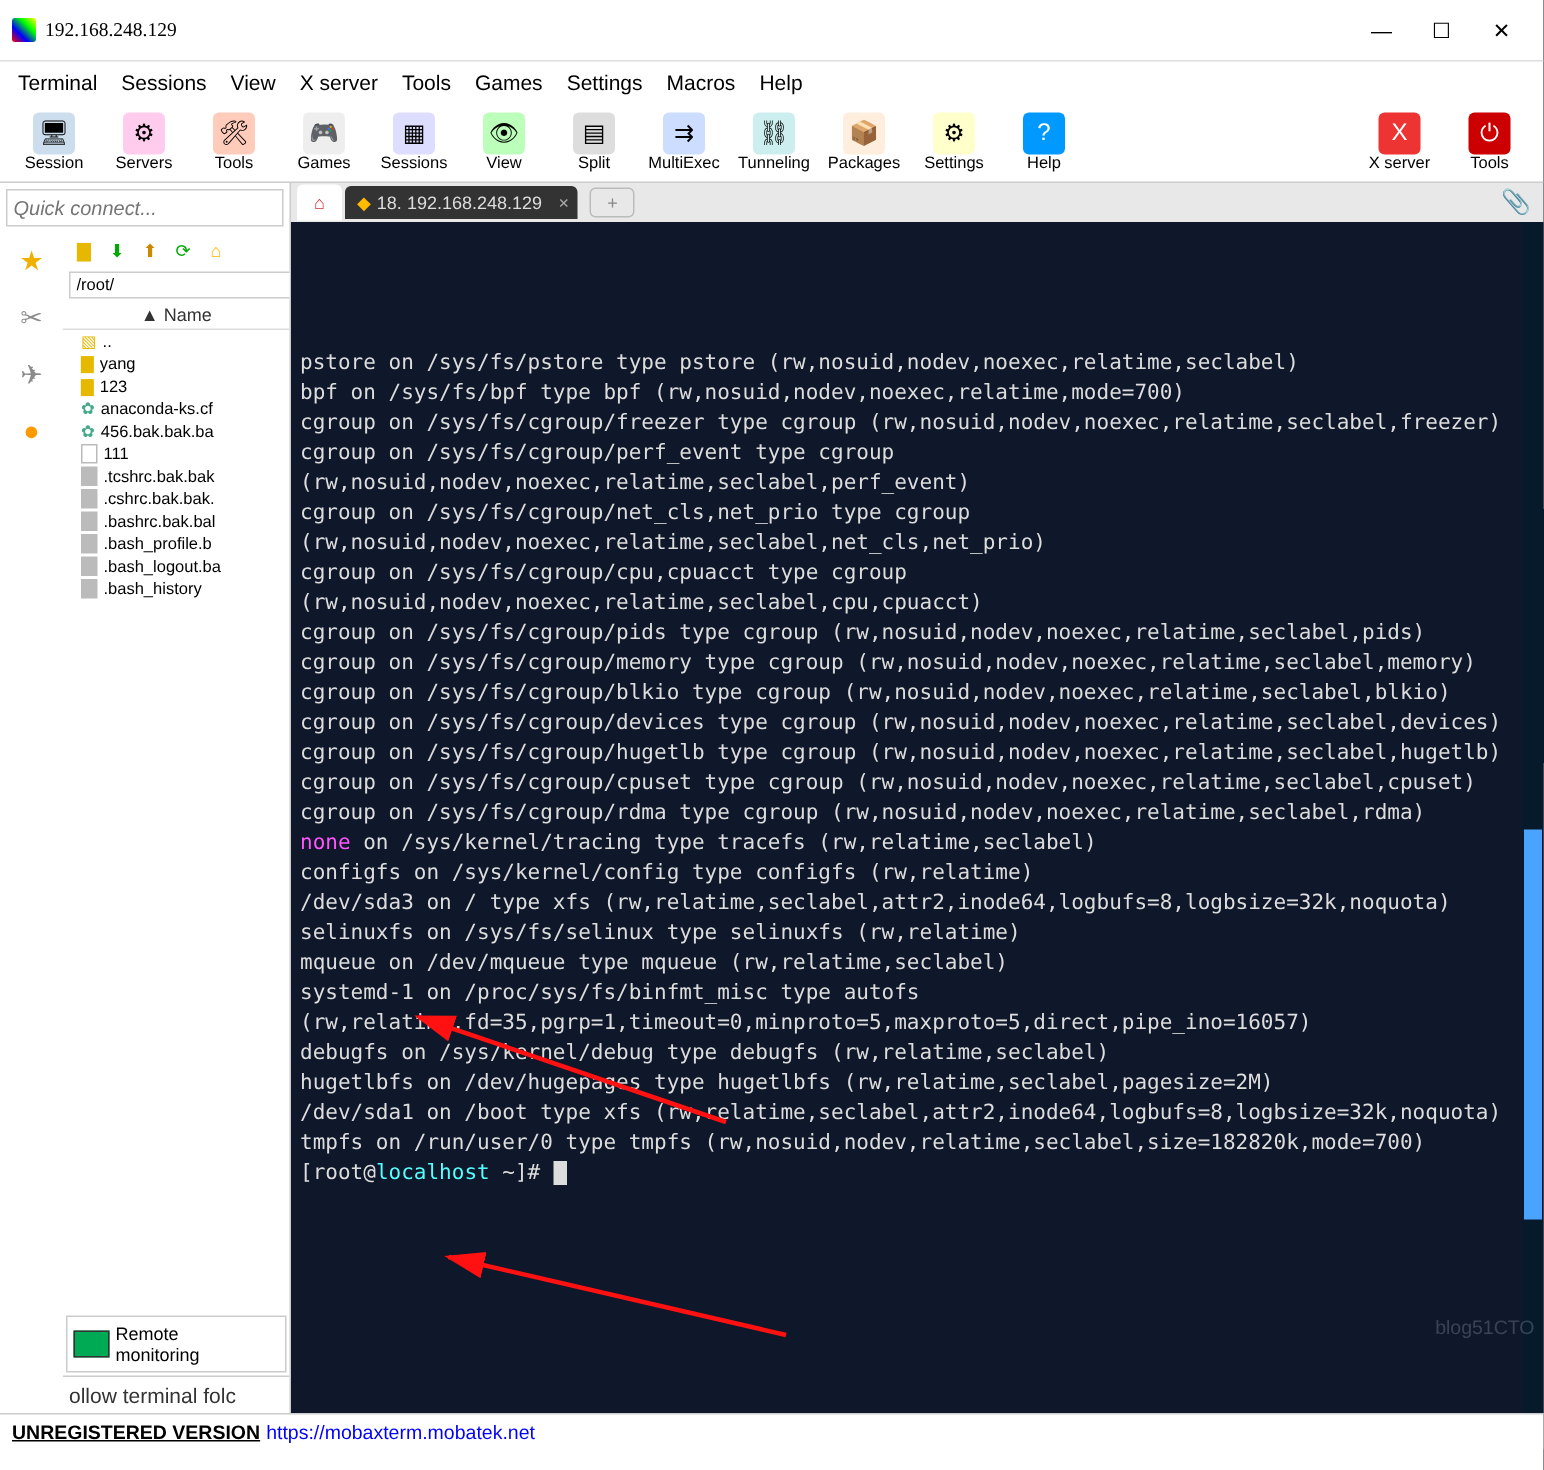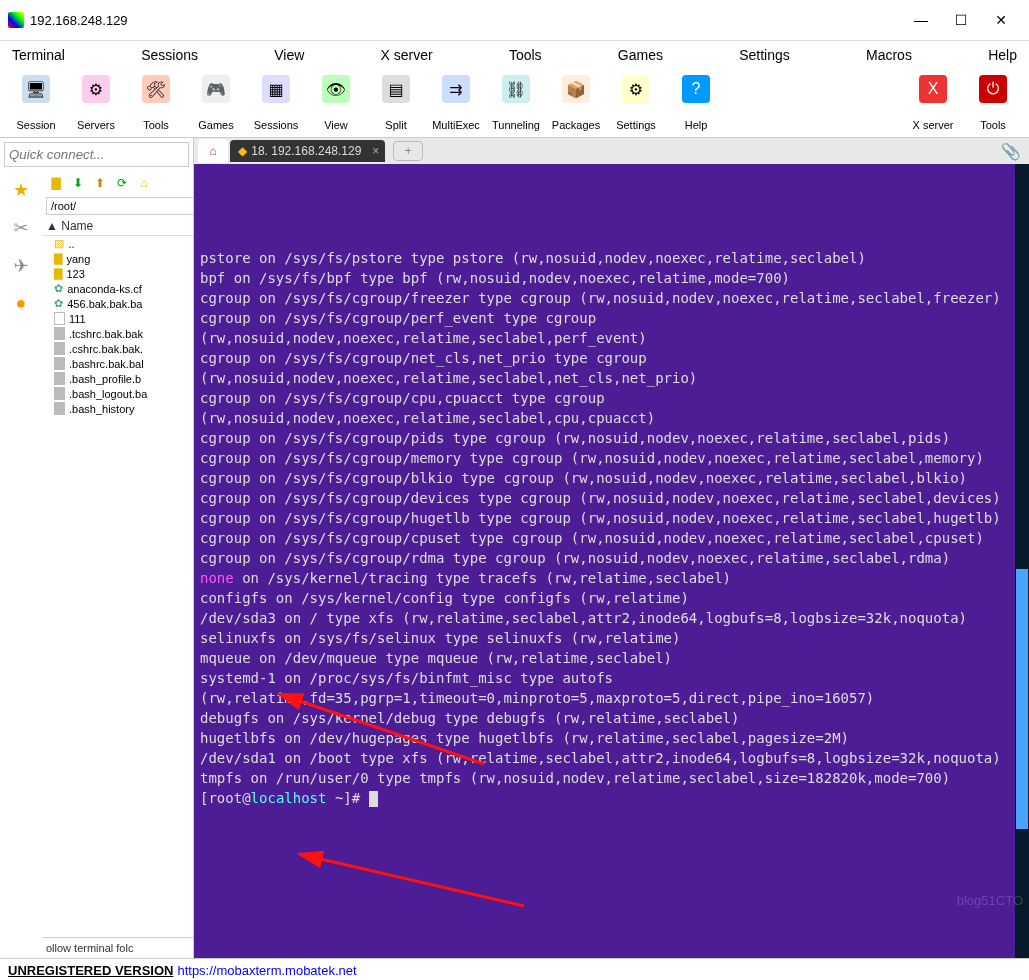--- a/index.html
+++ b/index.html
@@ -1,27 +1,27 @@
 <!DOCTYPE html>
 <html><head>
 <meta charset="utf-8">
 <style>
 * { box-sizing: border-box; margin: 0; padding: 0; }
 body { font-family: "Segoe UI", Tahoma, sans-serif; font-size: 12px; background: #fff; width: 1029px; }
 .titlebar { display: flex; align-items: center; padding: 6px 8px; border-bottom: 1px solid #ddd; }
 .titlebar .icon { width: 16px; height: 16px; margin-right: 6px; background: linear-gradient(45deg,#f00,#00f,#0f0,#ff0); border-radius: 2px; }
-.titlebar .title { flex: 1; font-size: 13px; }
+.titlebar .title { flex: 1; font-size: 13px; font-family: Liberation Serif, serif; }
 .titlebar .win-btn { width: 40px; height: 28px; display: flex; align-items: center; justify-content: center; font-size: 14px; }
-.menubar { display: flex; gap: 16px; padding: 6px 12px; font-size: 14px; justify-content: space-between; }
+.menubar { display: flex; gap: 16px; padding: 6px 12px; font-size: 14px; }
 .menubar span { cursor: pointer; }
 .toolbar { display: flex; gap: 4px; padding: 4px 8px; border-bottom: 1px solid #ccc; }
 .toolbar .tb-item { display: flex; flex-direction: column; align-items: center; width: 56px; padding: 2px; }
 .toolbar .tb-item.right { margin-left: auto; width: 56px; }
 .toolbar .tb-icon { width: 28px; height: 28px; border-radius: 4px; display: flex; align-items: center; justify-content: center; font-size: 16px; }
-.toolbar .tb-label { font-size: 11px; margin-top: 16px; }
+.toolbar .tb-label { font-size: 11px; margin-top: 0; }
 .ic-session { background: #cde; }
 .ic-servers { background: #fce; }
 .ic-tools { background: #fcb; }
 .ic-games { background: #eee; }
 .ic-sessions { background: #ddf; }
 .ic-view { background: #bfb; }
 .ic-split { background: #ddd; }
 .ic-multi { background: #cdf; }
 .ic-tunnel { background: #cee; }
 .ic-pkg { background: #fed; }
@@ -35,38 +35,38 @@
 .qc { width: 100%; padding: 4px; color: #be185d; font-style: italic; border: 1px solid #ccc; }
 .vert-icons { width: 42px; display: flex; flex-direction: column; align-items: center; gap: 16px; padding-top: 8px; }
 .vi { font-size: 18px; opacity: 0.45; }
 .side-body { display: flex; flex: 1; }
 .side-main { flex: 1; display: flex; flex-direction: column; overflow: hidden; }
 .mini-toolbar { display: flex; gap: 6px; padding: 4px 6px; align-items: center; }
 .mini-icon { width: 16px; height: 16px; display: flex; align-items: center; justify-content: center; font-size: 12px; }
 .path-row { display: flex; align-items: center; padding: 2px 4px; }
 .path-input { flex: 1; padding: 2px 4px; border: 1px solid #ccc; font-size: 11px; }
 .filelist { flex: 1; overflow: auto; font-size: 11px; padding-left: 8px; }
-.fl-header { padding: 2px 4px; border-bottom: 1px solid #ddd; color: #333; }
+.fl-header { padding: 2px 4px; border-bottom: 1px solid #ddd; color: #333; text-align: center; }
 .fl-item { display: flex; align-items: center; gap: 4px; padding: 1px 4px; white-space: nowrap; }
 .fi-folder { color: #e6b800; }
 .fi-sys { color: #4a8; }
 .fi-file { width: 11px; height: 13px; border: 1px solid #bbb; display:inline-block; }
 .fi-gray { width: 11px; height: 13px; background: #bbb; display:inline-block; }
-.th-info { font-size: 11px; color: #333; padding: 4px; border-top: 1px solid #ccc; }
+.th-info { font-size: 14px; color: #333; padding: 4px; border-top: 1px solid #ccc; }
 .remote-mon { display: flex; align-items: center; gap: 4px; padding: 4px; border: 1px solid #ccc; margin: 2px; }
 .rm-icon { width: 24px; height: 18px; background: #0a5; border: 1px solid #333; }
 .content { flex: 1; display: flex; flex-direction: column; background: #000; position: relative; }
 .tabbar { background: #e8e8e8; display: flex; align-items: center; height: 26px; }
 .tab-home { width: 30px; height: 24px; background: #fff; border-radius: 4px 4px 0 0; display: flex; align-items: center; justify-content: center; color: #c33; margin-left: 4px; }
 .tab { background: #333; color: #ddd; padding: 4px 24px 4px 8px; margin-left: 2px; border-radius: 4px 4px 0 0; position: relative; font-size: 12px; display: flex; align-items: center; gap: 4px; }
 .tab .dot { color: #fb0; }
 .tab .close { position: absolute; right: 6px; color: #aaa; }
 .tab-add { width: 30px; height: 20px; border: 1px solid #bbb; border-radius: 4px; margin-left: 8px; display: flex; align-items: center; justify-content: center; color: #888; }
 .clip-icon { margin-left: auto; margin-right: 8px; color: #36c; font-size: 16px; }
-.terminal { flex: 1; background: #4c1d95; color: #ddd; font-family: Menlo, Consolas, monospace; font-size: 14px; line-height: 20px; padding: 4px 6px; white-space: pre-wrap; overflow: hidden; position: relative; }
+.terminal { flex: 1; background: #0f172a; color: #ddd; font-family: Menlo, Consolas, monospace; font-size: 14px; line-height: 20px; padding: 4px 6px; white-space: pre-wrap; overflow: hidden; position: relative; }
 .c-mag { color: #f5f; }
 .c-cyan { color: #5ff; }
 .cursor { display: inline-block; width: 9px; height: 16px; background: #ddd; vertical-align: middle; }
 .scrollbar { position: absolute; right: 0; top: 0; bottom: 0; width: 14px; background: #071a2c; }
 .sb-thumb { position: absolute; right: 1px; width: 12px; background: #4aa3ff; }
 .arrow { position: absolute; left: 0; top: 0; pointer-events: none; }
 .footer { display: flex; align-items: center; padding: 4px 8px; font-size: 13px; font-family: Verdana, sans-serif; background: #fff; border-top: 1px solid #ccc; }
 .footer .unreg { font-weight: bold; text-decoration: underline; }
 .footer a { color: #00f; text-decoration: none; margin-left: 4px; }
 .wm { position: absolute; right: 6px; bottom: 50px; color: rgba(180,200,220,.25); font-size: 13px; }
@@ -219,20 +219,24 @@
             </div>
             <div class="fl-item">
               <span class="fi-gray"></span>
               <span>.bash_logout.ba</span>
             </div>
             <div class="fl-item">
               <span class="fi-gray"></span>
               <span>.bash_history</span>
             </div>
           </div>
+        <div class="remote-mon">
+          <div class="rm-icon"></div>
+          <div><span>Remote</span><br><span>monitoring</span></div>
+        </div>
         <div class="th-info">ollow terminal folc</div>
       </div>
     </div>
   </div>
 
   <div class="content">
     <div class="tabbar">
       <div class="tab-home">⌂</div>
       <div class="tab">
         <span class="dot">◆</span>

